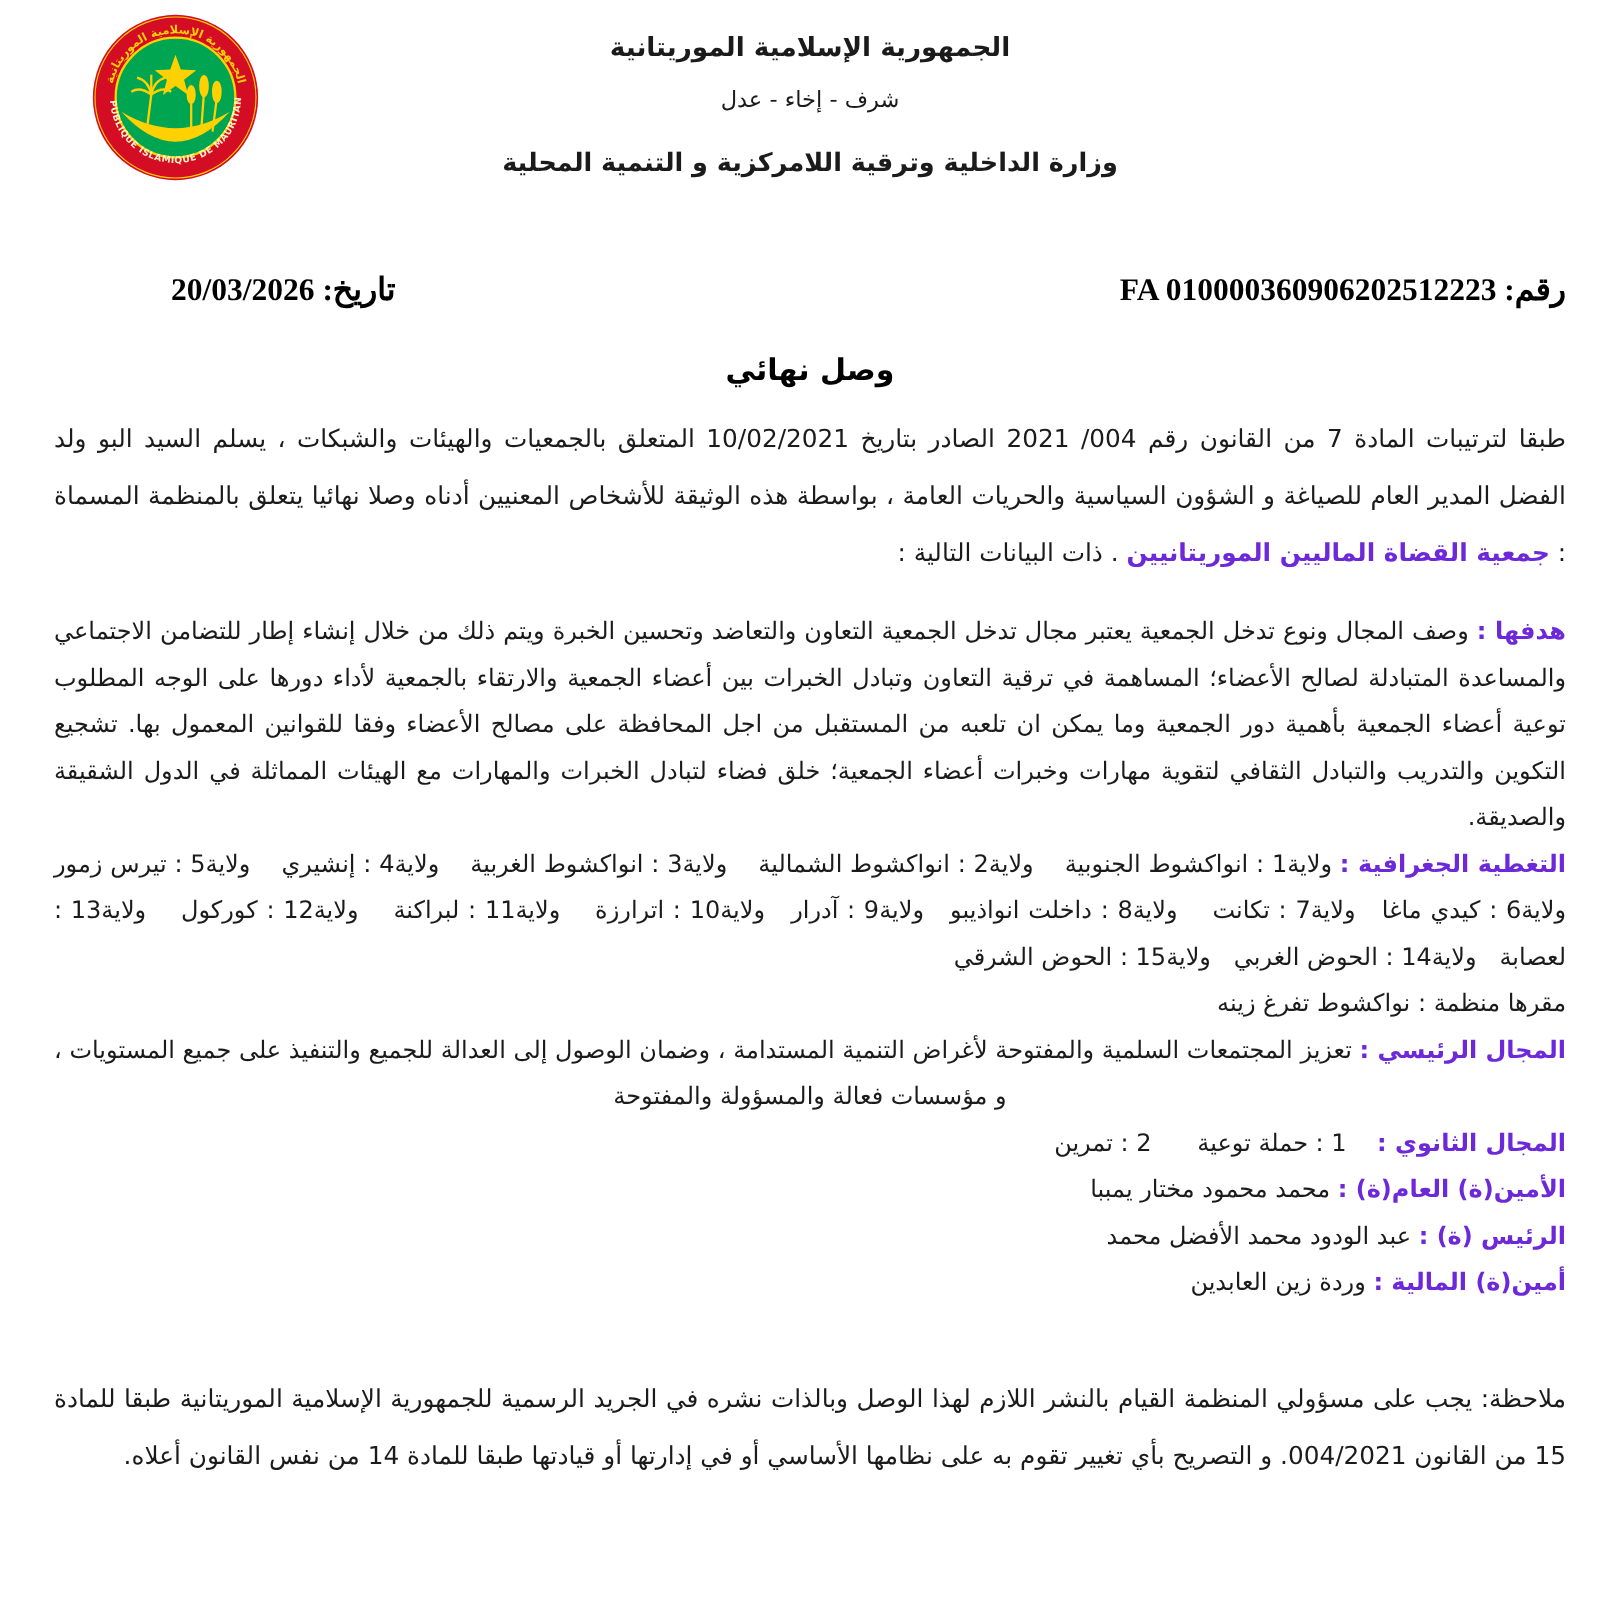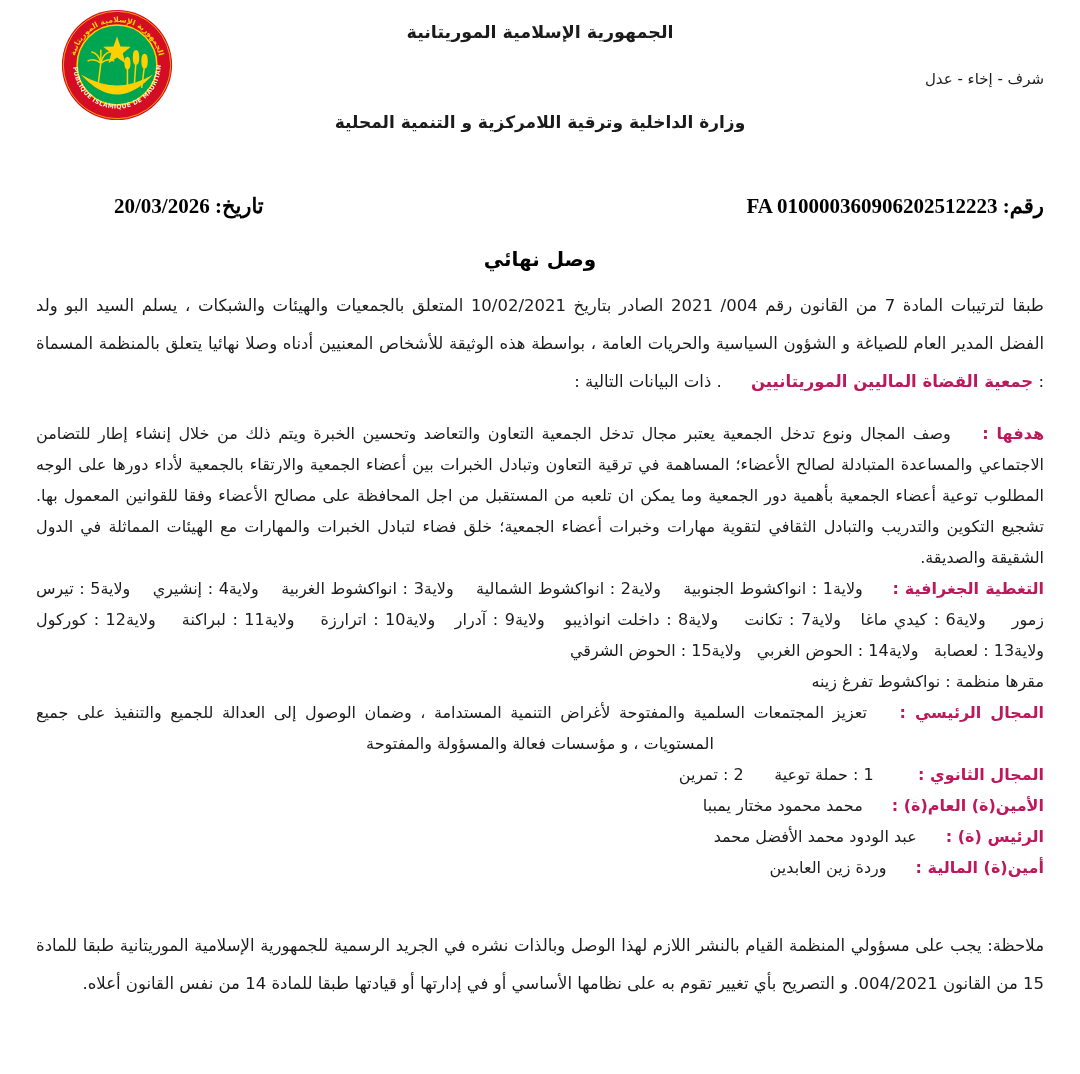--- a/index.html
+++ b/index.html
@@ -2,38 +2,38 @@
 <html lang="ar" dir="rtl"><head>
 <meta charset="utf-8">
 <style>
   html,body{margin:0;padding:0;background:#ffffff;}
   body{width:1080px;height:1074px;overflow:hidden;font-family:"DejaVu Sans",sans-serif;color:#1b1b1b;}
   .page{position:relative;width:100%;height:100%;box-sizing:border-box;padding:16px 36px 0;direction:rtl;}
 
   
   .header{text-align:center;margin-top:6px;}
   .header .country{font-weight:bold;font-size:17.5px;margin:0;}
-  .header .motto{font-size:15px;margin:28px 0 0;font-weight:normal;text-align:right;}
+  .header .motto{font-size:15px;margin:15px 0 0;font-weight:normal;}
   .header .ministry{font-weight:bold;font-size:17px;margin:24px 0 0;}
 
   
   .seal{position:absolute;top:8px;left:60px;width:114px;height:114px;}
 
   
   .meta-row{display:flex;justify-content:space-between;align-items:baseline;margin-top:62px;
             font-family:"Liberation Serif","DejaVu Serif",serif;font-weight:bold;font-size:21px;color:#000;}
   .meta-date{margin-left:78px;}
   .latin{unicode-bidi:embed;direction:ltr;}
 
   
   .doc-title{text-align:center;font-weight:bold;font-size:20px;margin-top:28px;color:#000;}
 
   
   .intro{font-size:16.5px;line-height:38px;margin-top:16px;text-align:justify;}
-  .intro b,.body b{color:#be185d;margin-left:24px;}
+  .intro b,.body b{color:#6d28d9;}
   .body{margin-top:8px;font-size:16px;line-height:31px;}
   .body p{margin:0;text-align:justify;}
   .body p span,.body p b,.intro span,.intro b{white-space:pre-wrap;}
   .center-last{text-align-last:center;}
   .note{margin-top:44px;font-size:16.5px;line-height:38px;text-align:justify;}
 </style>
 </head>
 <body>
 
 <div class="page">

